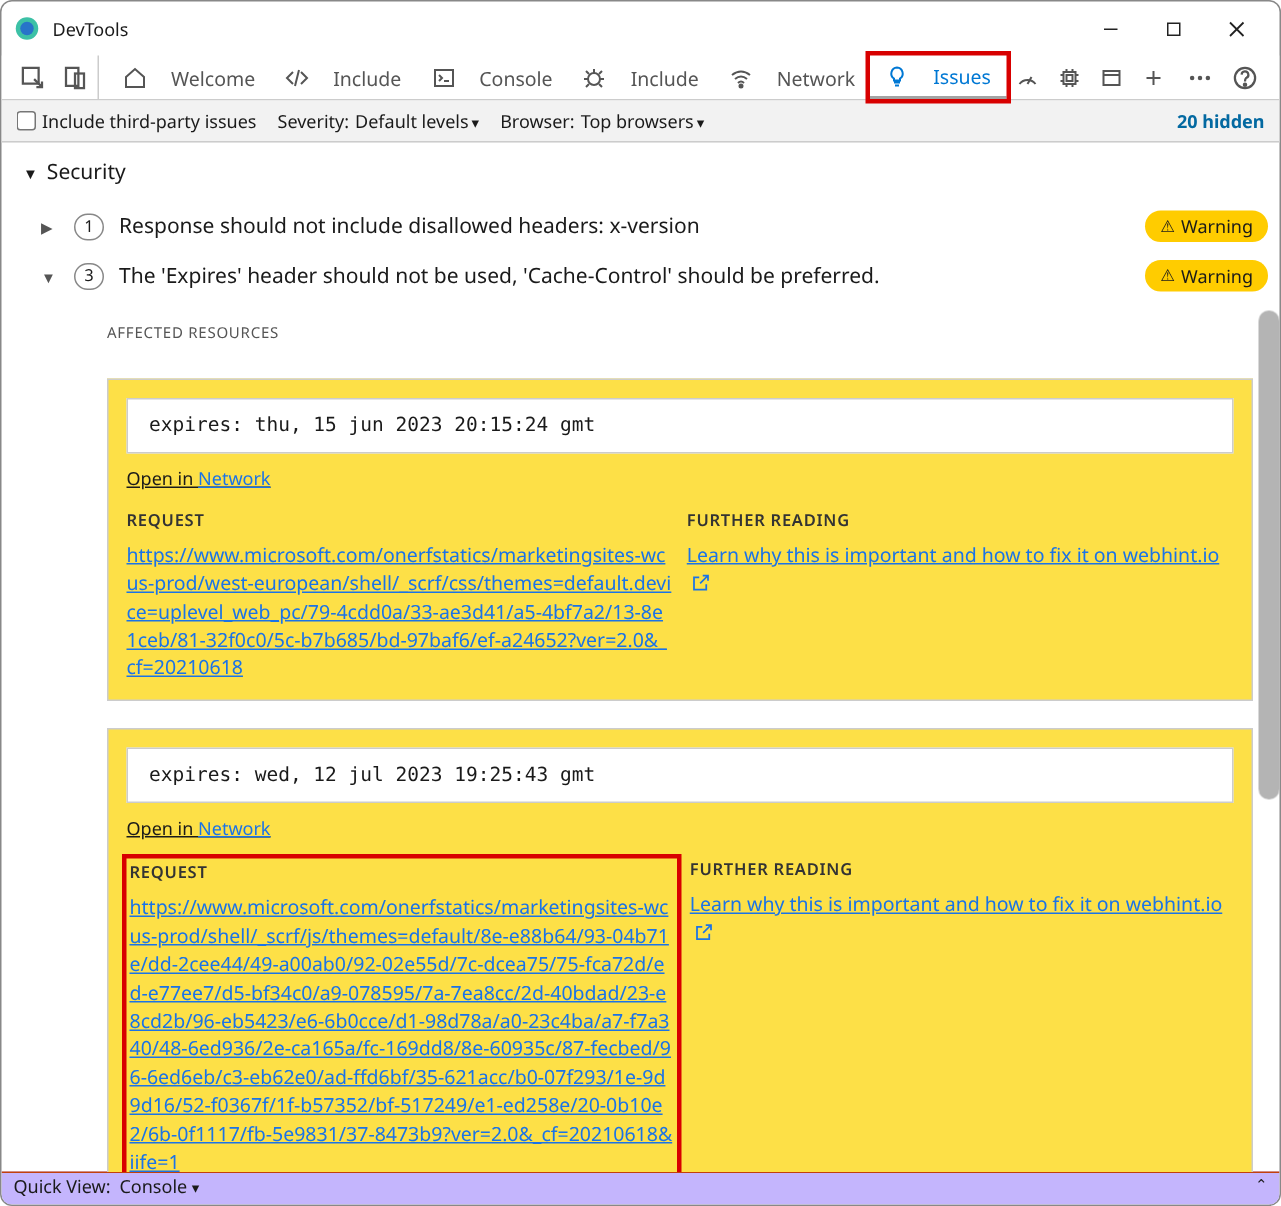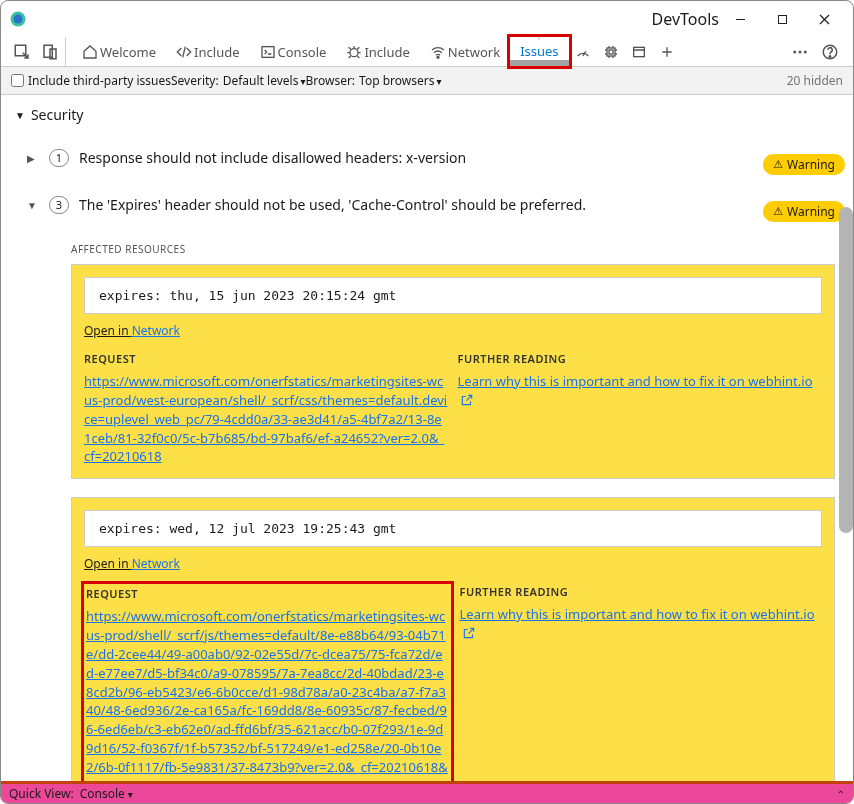--- a/index.html
+++ b/index.html
@@ -1,74 +1,74 @@
 <!DOCTYPE html>
 <html><head>
 <meta charset="utf-8">
 <style>
 * { box-sizing: border-box; margin: 0; padding: 0; }
 body { font-family: "Segoe UI", system-ui, sans-serif; font-size: 13px; color: #1a1a1a; background: #fff; width: 854px; height: 804px; overflow: hidden; border: 1px solid #888; border-radius: 8px; display: flex; flex-direction: column; }
 
 
 .titlebar { height: 36px; display: flex; align-items: center; padding: 0 8px; }
 .titlebar .edge-icon { width: 18px; height: 18px; margin-right: 8px; }
-.titlebar .title { flex: 1; font-size: 16px; text-align: right; }
+.titlebar .title { flex: 1; font-size: 12px; }
 .titlebar .winbtn { width: 42px; height: 30px; display: flex; align-items: center; justify-content: center; }
 
 
 .tabbar { height: 30px; border-bottom: 1px solid #ccc; display: flex; align-items: stretch; padding: 0 6px; background: #fff; }
 .tabbar .device-btns { display: flex; align-items: center; padding: 0 6px; gap: 10px; border-right: 1px solid #ccc; margin-right: 6px; }
-.tabbar .tab { display: flex; align-items: center; gap: 2px; padding: 0 10px; color: #555; cursor: default; }
+.tabbar .tab { display: flex; align-items: center; gap: 16px; padding: 0 10px; color: #555; cursor: default; }
 .tabbar .tab svg { width: 16px; height: 16px; }
-.tabbar .tab.active { color: #0078d4; border-bottom: 6px solid #a3a3a3; flex-direction: column; }
+.tabbar .tab.active { color: #0078d4; border-bottom: 2px solid #a3a3a3; }
 .tabbar .spacer { flex: 1; }
 .tabbar .right-btns { display: flex; align-items: center; gap: 12px; padding: 0 8px; }
 
 
-.filterbar { height: 28px; background: #f2f2f2; border-bottom: 1px solid #ccc; display: flex; align-items: center; padding: 0 10px; font-size: 12px; }
+.filterbar { height: 28px; background: #f2f2f2; border-bottom: 1px solid #ccc; display: flex; align-items: center; padding: 0 10px; font-size: 12px; gap: 14px; }
 .filterbar .chk { display: flex; align-items: center; gap: 4px; }
 .filterbar .chk input { width: 13px; height: 13px; }
 .filterbar .sel { display: flex; align-items: center; gap: 4px; }
 .filterbar .sel .dd::after { content: "▾"; margin-left: 2px; font-size: 10px; }
 .filterbar .spacer { flex: 1; }
-.filterbar .hidden-count { color: #737373; }
+.filterbar .hidden-count { color: #0369a1; font-weight: bold; }
 
 
 .content-wrap { flex: 1; display: flex; overflow: hidden; position: relative; }
 .content { flex: 1; overflow-y: auto; padding: 0 0 10px 0; }
 .scroll-indicator { position: absolute; right: 0; top: 112px; width: 14px; height: 326px; background: #b4b4b4; border-radius: 7px; }
 
 .category-header { display: flex; align-items: center; padding: 10px 14px; font-size: 14px; gap: 6px; cursor: default; }
 .category-header .caret { font-size: 10px; }
 
 .issue-row { display: flex; align-items: center; padding: 6px 8px 6px 26px; gap: 10px; }
 .issue-row .caret { width: 12px; font-size: 10px; color: #555; }
 .issue-row .count-badge { min-width: 20px; height: 18px; border: 1px solid #888; border-radius: 9px; font-size: 11px; display: flex; align-items: center; justify-content: center; padding: 0 5px; }
 .issue-row .issue-text { flex: 1; font-size: 14px; }
-.issue-row .warn-badge { background: #ffcc00; border-radius: 11px; padding: 2px 10px; font-size: 12px; display: flex; gap: 4px; margin-top: 14px; }
+.issue-row .warn-badge { background: #ffcc00; border-radius: 11px; padding: 2px 10px; font-size: 12px; display: flex; align-items: center; gap: 4px; }
 .issue-row .warn-badge::before { content: "⚠"; font-size: 11px; }
 
 .issue-details { padding: 4px 18px 4px 70px; }
-.affected-label { font-size: 10px; letter-spacing: 0.5px; color: #555; margin: 10px 0 8px 0; }
+.affected-label { font-size: 10px; letter-spacing: 0.5px; color: #555; margin: 10px 0 24px 0; }
 .resource-block { border: 1px solid #ccc; background: #fde047; padding: 0 0 12px 0; margin-bottom: 18px; }
 .expires-box { background: #fff; border: 1px solid #ccc; margin: 12px 12px 8px 12px; padding: 10px 14px; font-family: "Consolas", monospace; font-size: 13px; }
 .open-in { font-size: 12px; margin: 0 12px 12px 12px; text-decoration: underline; }
 .open-in a { color: #1a73e8; text-decoration: underline; }
 .two-col { display: flex; gap: 9px; margin: 0 12px; }
 .two-col .col { flex: 1; min-width: 0; }
 .col-head { font-size: 11px; letter-spacing: 0.5px; color: #333; margin-bottom: 6px; font-weight: 600; }
 .link-text { color: #1a73e8; text-decoration: underline; font-size: 13px; word-break: break-all; line-height: 1.45; display: inline; }
 .further-link { color: #1a73e8; text-decoration: underline; font-size: 13px; line-height: 1.45; }
 .ext-icon { display: inline-block; width: 14px; height: 14px; vertical-align: -2px; margin-left: 2px; }
 
 
 .hl-red { outline: 3px solid #d80000; outline-offset: 0; position: relative; }
 
 
-.bottombar { height: 22px; border-top: 3px solid #c2410c; display: flex; align-items: center; padding: 0 8px; font-size: 12px; gap: 6px; background: #ec4899; }
+.bottombar { height: 22px; border-top: 1px solid #c2410c; display: flex; align-items: flex-start; padding: 0 8px; font-size: 12px; gap: 6px; background: #c4b5fd; }
 .bottombar .dd::after { content: "▾"; margin-left: 3px; font-size: 10px; }
 .bottombar .spacer { flex: 1; }
 .bottombar .caret-up { font-size: 10px; }
 
 a { cursor: pointer; }
 </style>
 </head>
 <body>
 
 <div class="titlebar">

